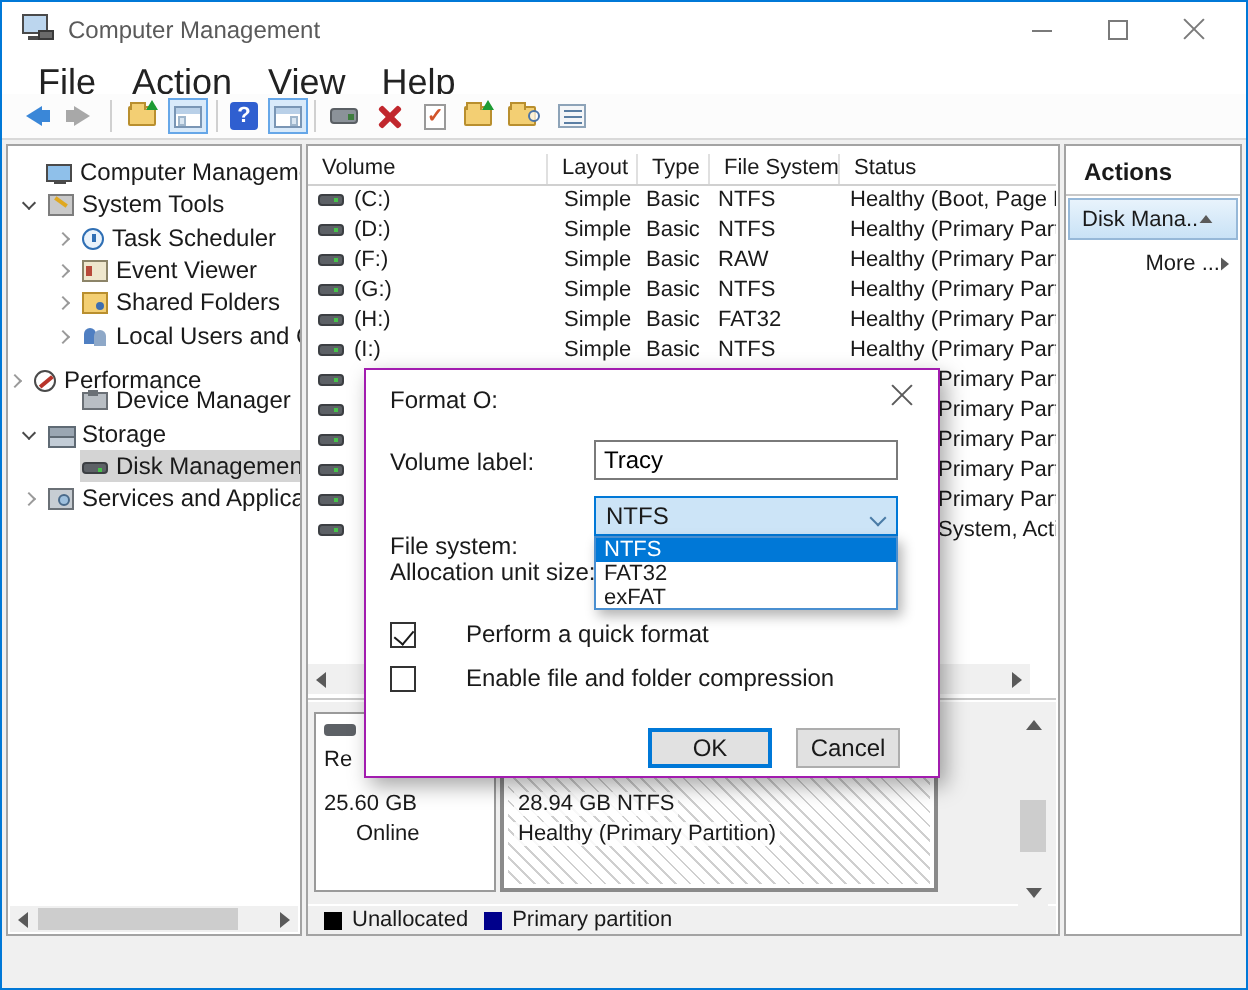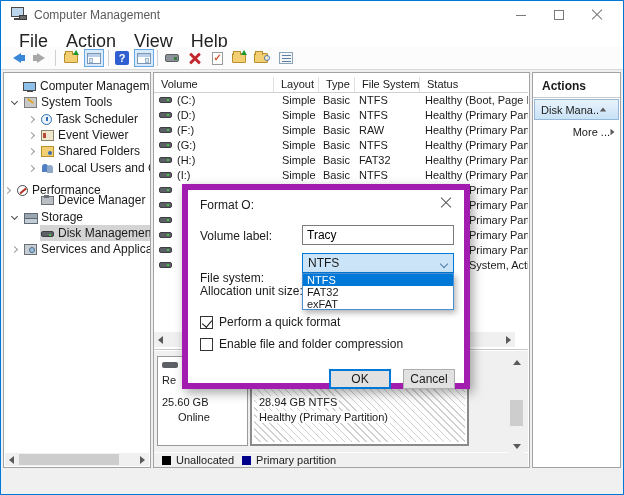--- a/index.html
+++ b/index.html
@@ -133,33 +133,33 @@
   .act-sep { position:absolute; left:0; top:24px; width:100%; height:1px; background:#c8c8c8; }
   .act-group { position:absolute; left:1px; top:26px; width:85px; height:21px; background:linear-gradient(#e8f3fc,#c9e2f6); border:1px solid #96b8d8; display:flex; align-items:center; font-size:11px; }
   .act-group .lbl { padding-left:6px; white-space:nowrap; overflow:hidden; width:64px; }
   .act-more { position:absolute; left:1px; top:49px; width:85px; height:19px; display:flex; align-items:center; justify-content:flex-end; font-size:11px; }
   .act-more .lbl { }
   .act-more .tri-r { transform:scale(.8); margin-right:4px; }
   
   .bottom-strip { position:absolute; left:0; top:468px; width:624px; height:26px; background:#f0f0f0; }
   
   #dialog { position:absolute; left:181px; top:183px; width:288px; height:205px; background:#ffffff;
-    border:6px solid #a21caf; box-shadow:3px 4px 10px rgba(0,0,0,.35); z-index:100; font-size:12px; }
+    border:1px solid #a21caf; box-shadow:3px 4px 10px rgba(0,0,0,.35); z-index:100; font-size:12px; }
   .dlg-title { position:absolute; left:12px; top:8px; font-size:12px; color:#1a1a1a; }
   .dlg-close { position:absolute; right:8px; top:4px; width:20px; height:18px; display:flex; align-items:center; justify-content:center; }
   .dlg-close .glyph-close::before, .dlg-close .glyph-close::after { background:#5a5a5a; }
   .dlg-lbl { position:absolute; left:12px; white-space:nowrap; }
   .dlg-input { position:absolute; left:114px; top:35px; width:152px; height:20px; border:1px solid #7a7a7a; background:#fff; font-size:12px; padding:2px 4px; font-family:"Liberation Sans", sans-serif; }
   .dlg-combo { position:absolute; left:114px; top:63px; width:152px; height:20px; border:1px solid #0078d7; background:#cce4f7; display:flex; align-items:center; }
   .dlg-combo .val { padding-left:5px; }
   .combo-chev { position:absolute; right:6px; top:7px; width:6px; height:6px; border-right:1.4px solid #4a7ba6; border-bottom:1.4px solid #4a7ba6; transform:rotate(45deg); }
   .dd-list { position:absolute; left:114px; top:83px; width:152px; height:37px; background:#fff; border:1px solid #4a8fd0; box-shadow:2px 3px 6px rgba(0,0,0,.3); z-index:110; }
   .dd-item { height:12px; line-height:12px; padding-left:4px; font-size:11px; }
   .dd-item.sel { background:#0078d7; color:#fff; }
-  .dlg-check { position:absolute; left:12px; display:flex; align-items:center; }
+  .dlg-check { position:absolute; left:12px; display:flex; align-items:center;gap:19px; }
   .cbox { width:13px; height:13px; border:1px solid #333; background:#fff; margin-right:6px; position:relative; flex:none; }
   .cbox.checked::after { content:""; position:absolute; left:3px; top:1px; width:5px; height:8px; border-right:1.6px solid #1a1a1a; border-bottom:1.6px solid #1a1a1a; transform:rotate(40deg); }
   .dlg-btn { position:absolute; top:179px; height:20px; background:#e1e1e1; border:1px solid #adadad; font-size:12px; display:flex; align-items:center; justify-content:center; font-family:"Liberation Sans", sans-serif;text-align:center; }
   .btn-ok { left:141px; width:62px; border:1px solid #0078d7; box-shadow:inset 0 0 0 1px #0078d7; }
   .btn-cancel { left:215px; width:52px; }
 </style>
 </head>
 <body>
 
 <div id="win">

